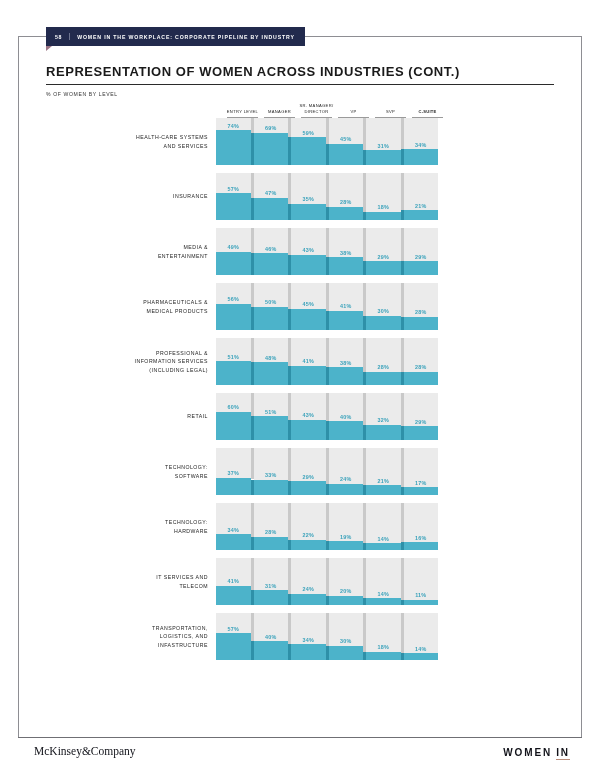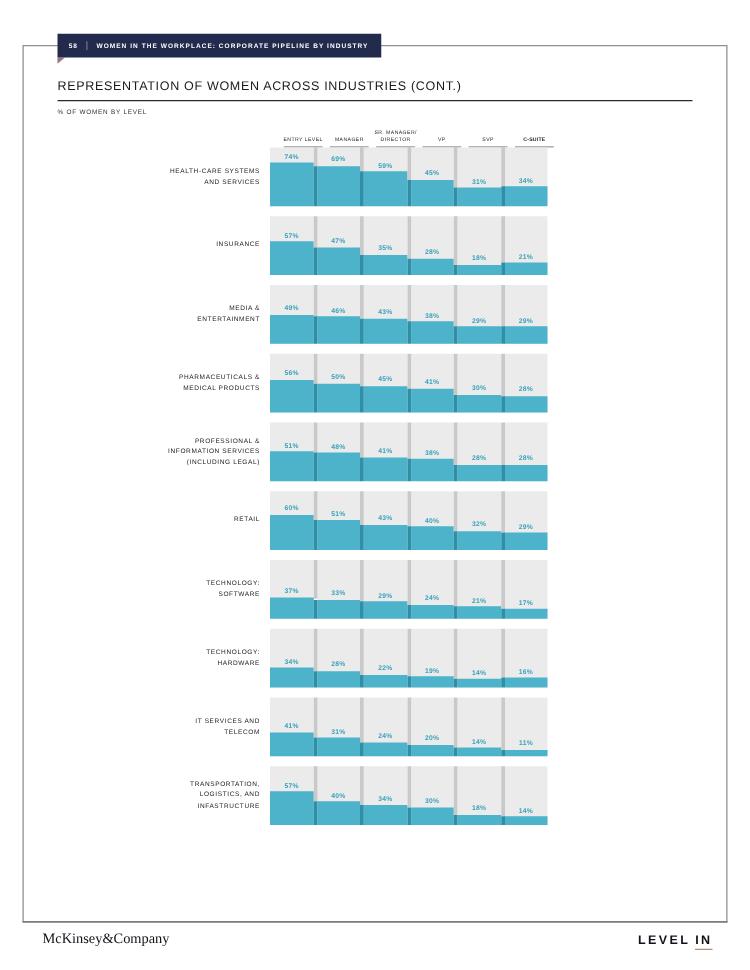--- a/index.html
+++ b/index.html
@@ -63,24 +63,24 @@
     z-index: 4;
   }
 
   
   #headline {
     position: absolute;
     left: 46px; top: 64px;
     width: 508px;
   }
   #chart-title {
-    font-size: 10px;
+    font-size: 13px;
     letter-spacing: 0.55px;
     color: #1a1a1a;
-    font-weight: 400;
+    font-weight: 700;
     padding-bottom: 5px;
     white-space: nowrap;
   }
   #title-rule {
     border-bottom: 1px solid #2b2b2b;
     width: 508px;
   }
   #subtitle {
     margin-top: 6px;
     font-size: 5.1px;
@@ -613,17 +613,17 @@
               <div class="val" style="bottom: 8.08px;">14%</div>
             </div>
           </div>
         </div>
       </div>
   </div>
 
   <div id="footer-rule"></div>
   <div id="mck">McKinsey&amp;Company</div>
   <div id="leanin">
-    <span class="w1">LEVEL</span>
+    <span class="w1">WOMEN</span>
     <span class="w2">IN</span>
   </div>
 
 </div>
 
 </body></html>

